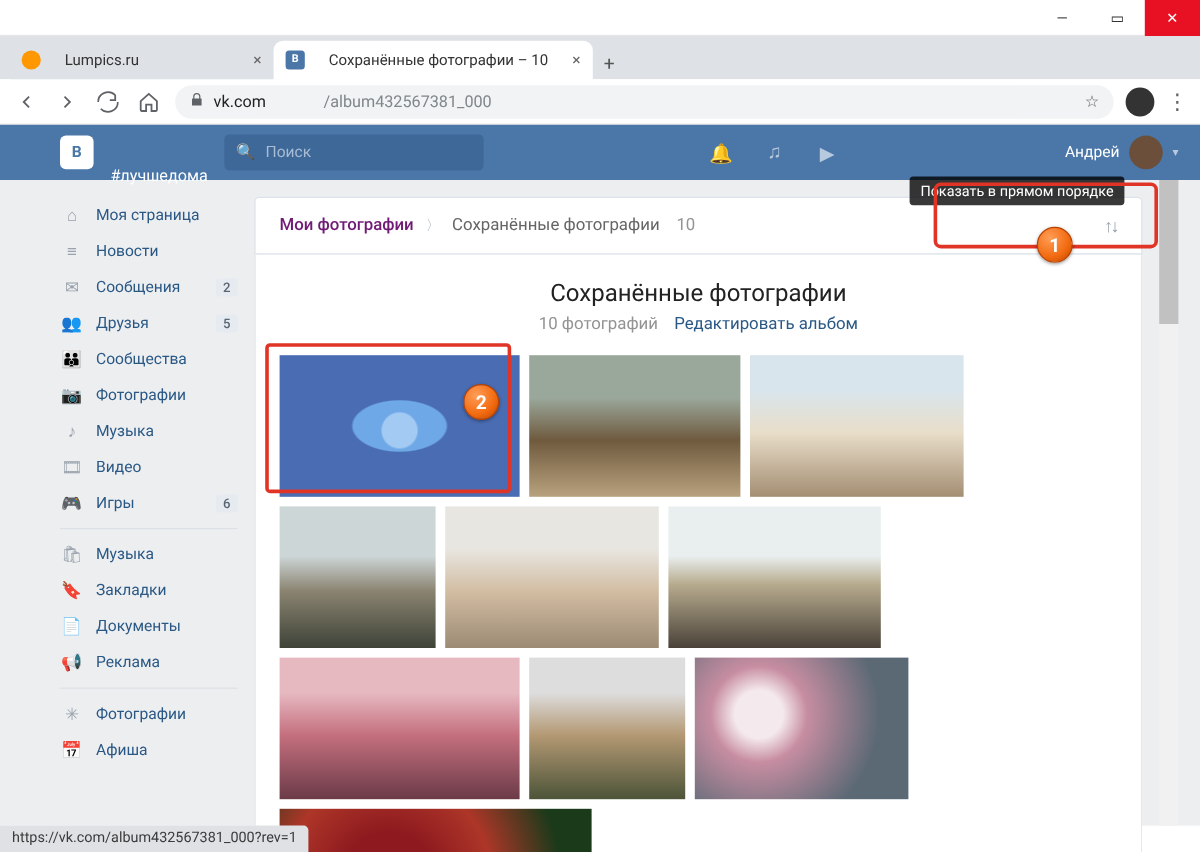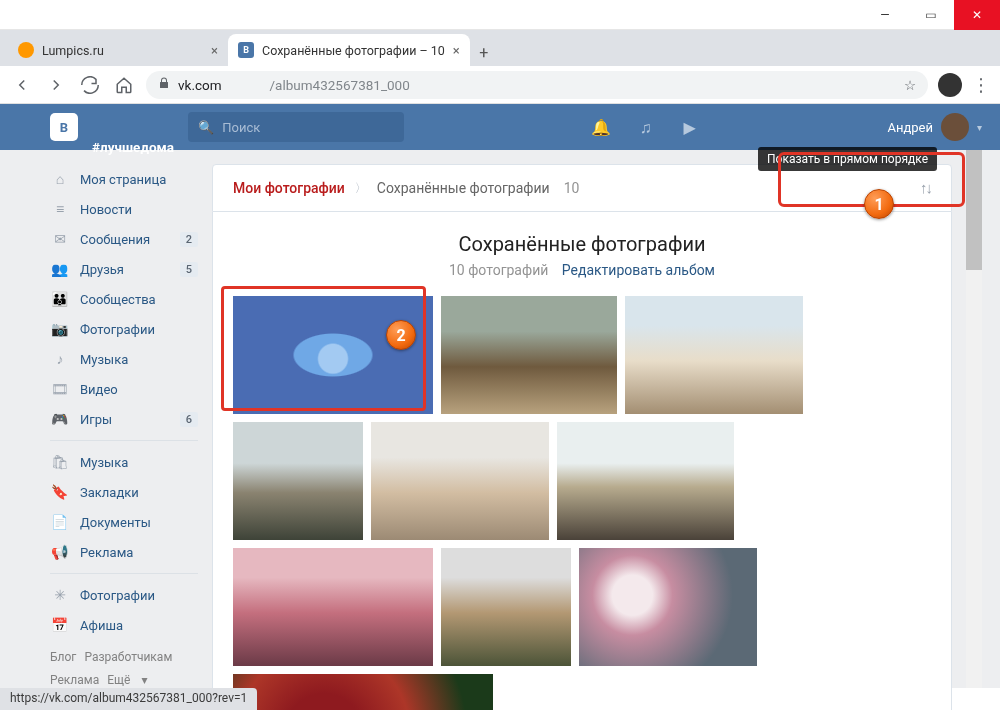--- a/index.html
+++ b/index.html
@@ -5,21 +5,21 @@
   * { margin: 0; padding: 0; box-sizing: border-box; font-family: -apple-system, BlinkMacSystemFont, "Segoe UI", Roboto, Helvetica, Arial, sans-serif; }
   body { background: #fff; width: 1000px; height: 710px; overflow: hidden; position: relative; }
 
   
   .win-bar { height: 30px; background: #fff; border-bottom: 1px solid #e6e6e6; display: flex; justify-content: flex-end; align-items: center; }
   .win-btn { width: 46px; height: 30px; display: flex; align-items: center; justify-content: center; color: #333; font-size: 12px; }
   .win-btn.close { background: #e81123; color: #fff; }
 
   
   .tab-strip { height: 36px; background: #dee1e6; display: flex; align-items: flex-end; padding: 0 8px; }
-  .tab { height: 32px; min-width: 220px; background: #dee1e6; border-radius: 8px 8px 0 0; display: flex; align-items: center; padding: 0 10px; font-size: 12.5px; color: #333; gap: 8px; position: relative; }
+  .tab { height: 32px; min-width: 220px; background: #dee1e6; border-radius: 8px 8px 0 0; display: flex; align-items: center; padding: 0 10px; font-size: 12.5px; color: #333; gap: 20px; position: relative; }
   .tab.active { background: #fff; }
   .tab .favicon { width: 16px; height: 16px; border-radius: 50%; flex-shrink: 0; }
   .tab .favicon.orange { background: #ff9800; }
   .tab .favicon.vk { background: #4a76a8; color:#fff; font-weight:bold; font-size:9px; display:flex; align-items:center; justify-content:center; border-radius:3px; }
   .tab .close-x { margin-left: auto; color: #666; font-size: 13px; cursor: pointer; }
   .new-tab { width: 28px; height: 28px; display: flex; align-items: center; justify-content: center; font-size: 16px; color: #555; }
 
   
   .addr-bar { height: 38px; background: #fff; border-bottom: 1px solid #e0e0e0; display: flex; align-items: center; padding: 0 10px; gap: 10px; }
   .addr-btn { width: 24px; height: 24px; display: flex; align-items: center; justify-content: center; color: #5f6368; }
@@ -28,42 +28,42 @@
   .addr-input .lock { color: #5f6368; }
   .addr-input .host { color: #202124; }
   .addr-input .path { color: #80868b; margin-left: 40px; }
   .addr-star { margin-left: auto; color: #5f6368; }
   .avatar-small { width: 24px; height: 24px; border-radius: 50%; background: #333; }
   .chrome-menu { color: #5f6368; font-size: 18px; }
 
   
   .vk-header { height: 46px; background: #4a76a8; display: flex; align-items: center; padding: 0 18px 0 50px; gap: 14px; color: #fff; }
   .vk-logo { width: 28px; height: 28px; background: #fff; border-radius: 5px; color: #4a76a8; font-weight: bold; display: flex; align-items: center; justify-content: center; font-size: 13px; }
-  .hashtag { font-size: 13.5px; font-weight: 700; margin-top: 40px; }
+  .hashtag { font-size: 13.5px; font-weight: 400; margin-top: 40px; }
   .vk-search { background: #3e6898; height: 30px; border-radius: 4px; width: 216px; display: flex; align-items: center; padding: 0 10px; gap: 8px; color: #a8bcd4; font-size: 13px; }
   .vk-header-gap { flex: 1; }
   .vk-header-icon { width: 30px; height: 30px; display: flex; align-items: center; justify-content: center; color: #b6c9de; }
   .vk-user { display: flex; align-items: center; gap: 8px; font-size: 13px; }
   .vk-user .ava { width: 28px; height: 28px; border-radius: 50%; background: #6b4f3a; }
   .vk-user .caret { color: #b6c9de; font-size: 10px; }
 
   
   .vk-body { background: #edeef0; height: calc(710px - 30px - 36px - 38px - 46px - 22px); display: flex; padding: 14px 18px 0 50px; gap: 14px; }
   .sidebar { width: 148px; flex-shrink: 0; }
   .side-item { display: flex; align-items: center; height: 30px; gap: 10px; font-size: 13px; color: #2a5885; cursor: pointer; }
   .side-item .ic { width: 20px; height: 20px; display: flex; align-items: center; justify-content: center; color: #99a2ad; font-size: 14px; }
   .side-item .badge { margin-left: auto; background: #e5ebf1; color: #5b6673; font-size: 11px; padding: 1px 6px; border-radius: 2px; font-weight: 500; }
   .side-sep { height: 1px; background: #dce1e6; margin: 6px 0; }
   .side-footer { font-size: 12px; color: #828282; line-height: 1.9; margin-top: 6px; }
   .side-footer span { margin-right: 8px; cursor: pointer; }
 
   
   .main { flex: 1; max-width: 740px; }
   .panel-top { background: #fff; border: 1px solid #dce3ea; border-radius: 4px 4px 0 0; height: 48px; display: flex; align-items: center; padding: 0 20px; font-size: 14px; gap: 10px; position: relative; }
-  .breadcrumb-main { color: #b91c1c; font-weight: 500; cursor: pointer; }
+  .breadcrumb-main { color: #701a75; font-weight: 500; cursor: pointer; }
   .breadcrumb-sep { color: #aeb7c2; font-size: 12px; }
   .breadcrumb-cur { color: #656565; }
   .breadcrumb-count { color: #939393; margin-left: 4px; }
   .sort-btn-area { margin-left: auto; position: relative; }
   .sort-icon { color: #99a2ad; font-size: 15px; letter-spacing: -2px; }
   .tooltip { position: absolute; right: -6px; top: -32px; background: rgba(0,0,0,0.78); color: #fff; font-size: 12px; padding: 5px 9px; border-radius: 3px; white-space: nowrap; }
 
   .panel-body { background: #fff; border: 1px solid #dce3ea; border-top: none; border-radius: 0 0 4px 4px; padding: 20px 20px 20px 20px; }
   .album-title { text-align: center; font-size: 20px; color: #222; }
   .album-sub { text-align: center; margin-top: 6px; font-size: 14px; }
@@ -233,24 +233,20 @@
       </div>
     <div class="side-sep"></div>
     <div class="side-item">
         <span class="ic">✳</span>
         <span>Фотографии</span>
       </div>
     <div class="side-item">
         <span class="ic">📅</span>
         <span>Афиша</span>
       </div>
-    <div class="side-footer">
-      <span>Блог</span><span>Разработчикам</span><br>
-      <span>Реклама</span><span><span>Ещё</span> ▾</span>
-    </div>
   </div>
 
   <div class="main">
     <div class="panel-top">
       <span class="breadcrumb-main">Мои фотографии</span>
       <span class="breadcrumb-sep">〉</span>
       <span class="breadcrumb-cur">Сохранённые фотографии</span>
       <span class="breadcrumb-count">10</span>
       <div class="sort-btn-area">
         <div class="tooltip">Показать в прямом порядке</div>

